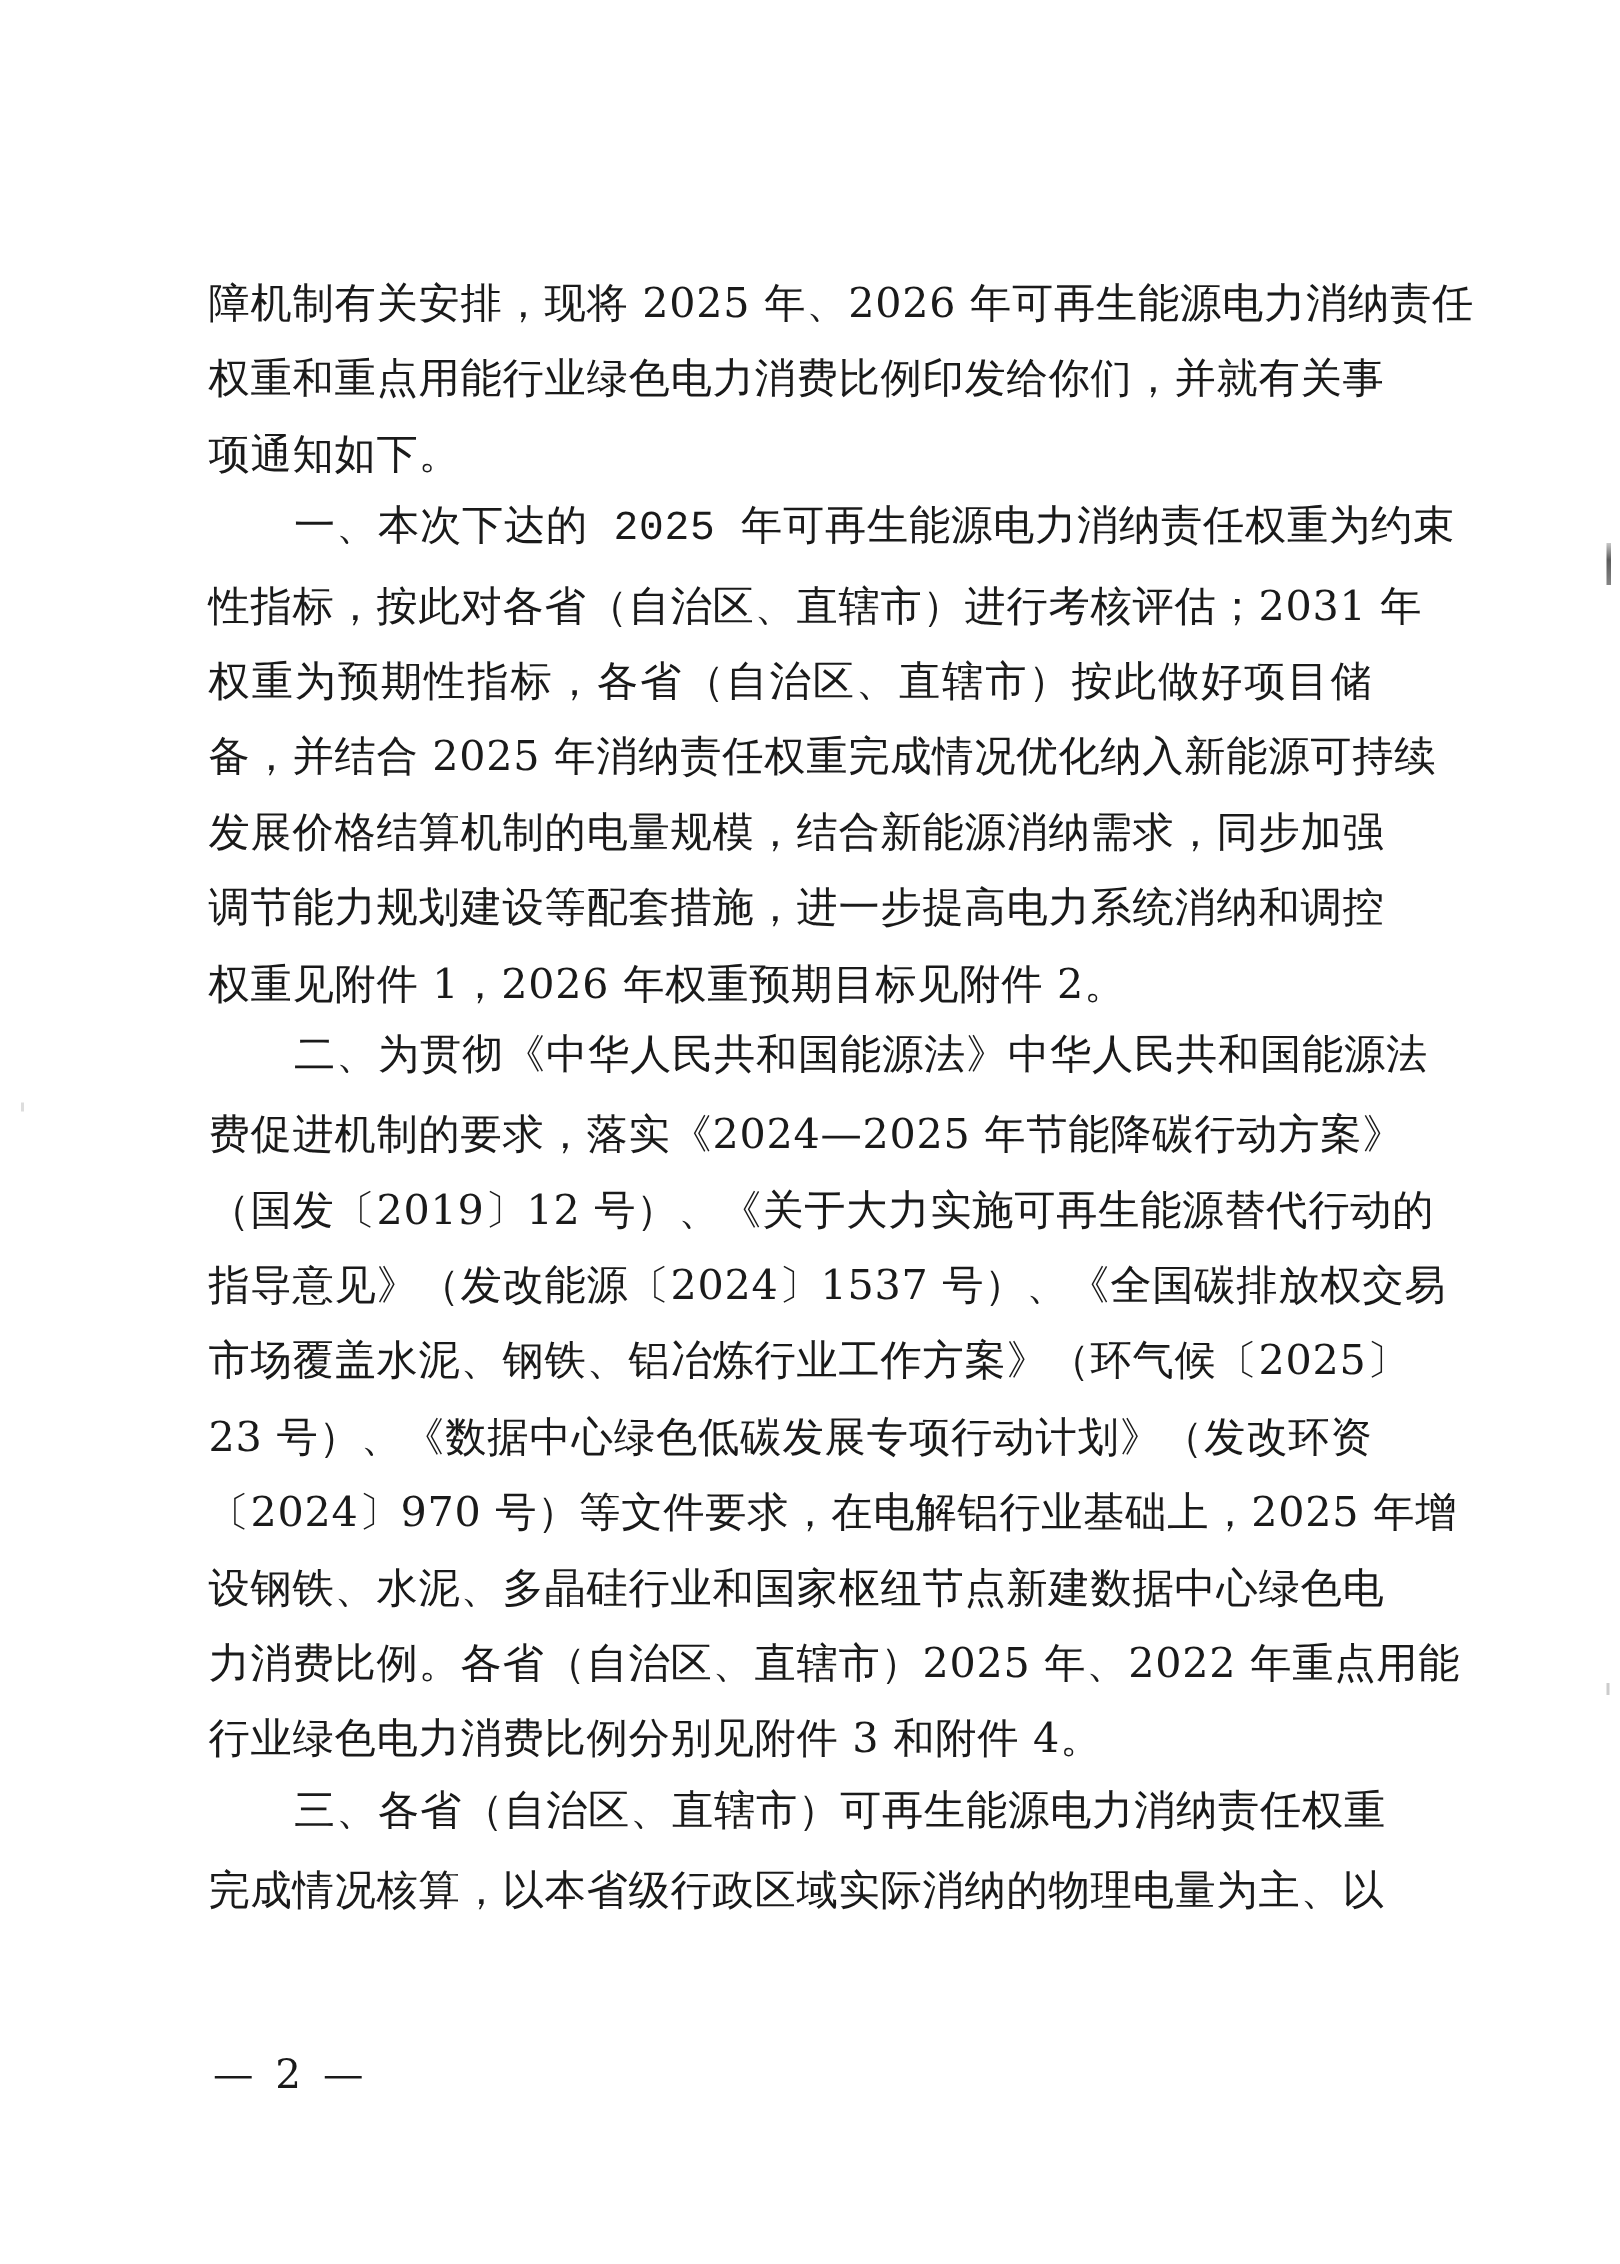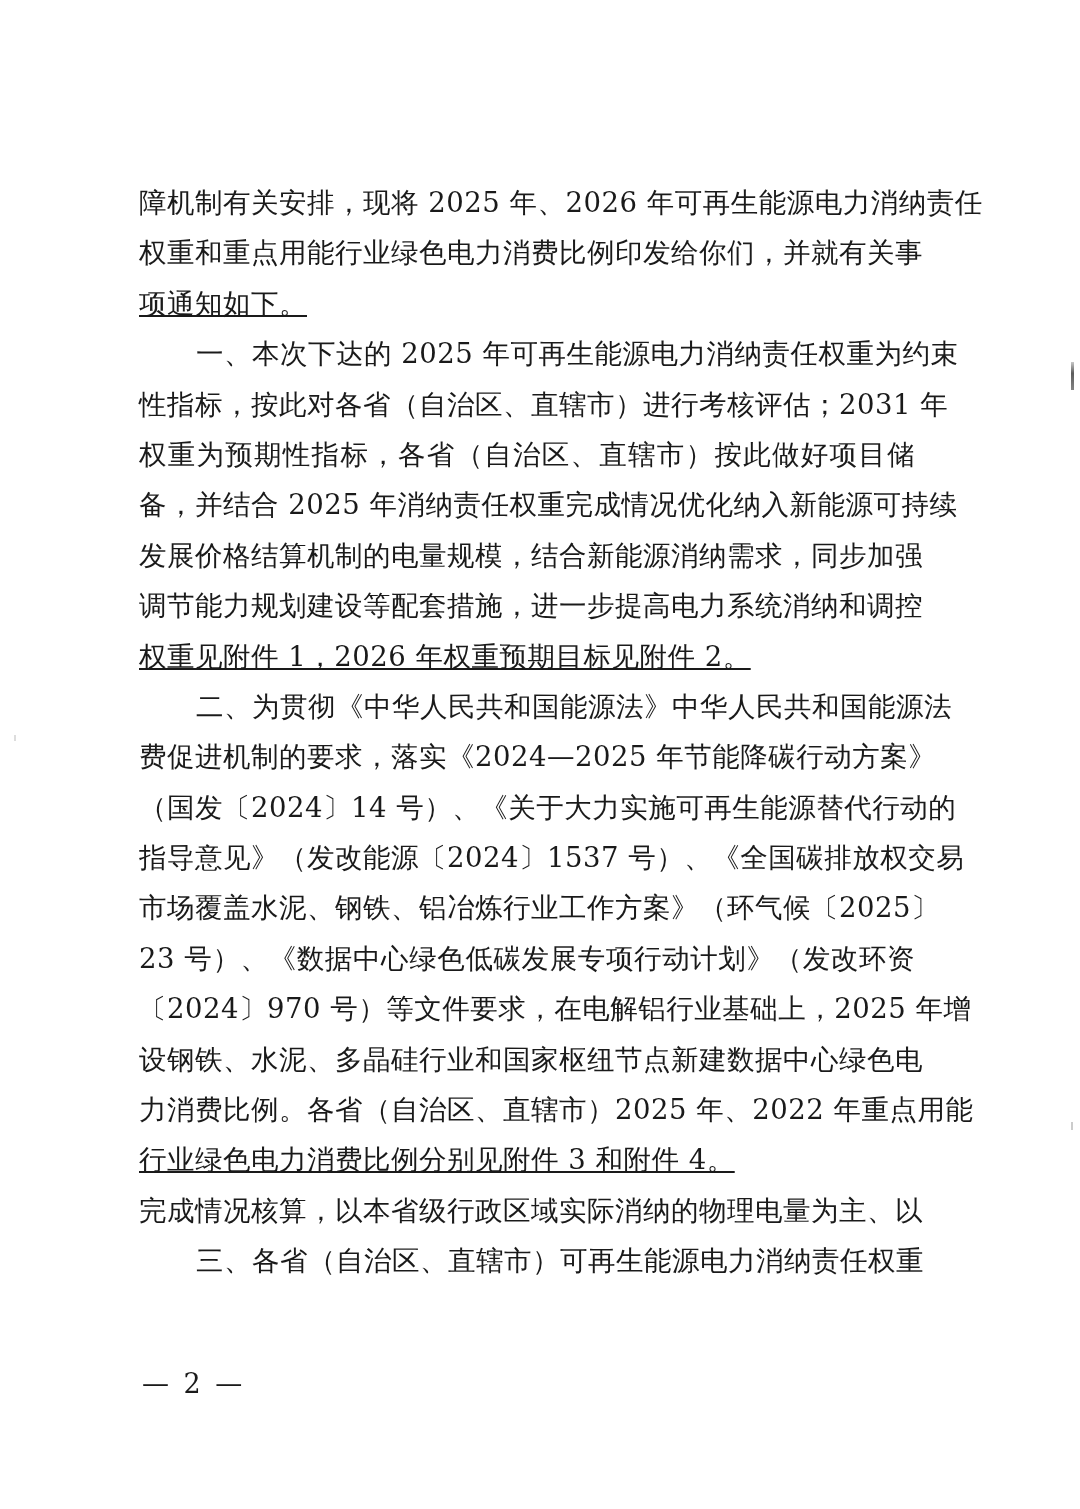--- a/index.html
+++ b/index.html
@@ -32,24 +32,24 @@
       height: 50.4px;
       line-height: 50.4px;
       font-size: 27.5px;
       white-space: nowrap;
       text-align: justify;
       text-align-last: justify;
       letter-spacing: 0.5px;
     }
     .line.last {
       text-align-last: left;
-      text-decoration: underline;
     }
     .line.indent {
       padding-left: 57px;
+      font-family: Liberation Mono, monospace;
     }
     .page-number {
       position: absolute;
       left: 142px;
       top: 1366px;
       font-size: 27px;
       line-height: 36px;
       letter-spacing: 3px;
     }
     .scan-mark {
@@ -96,33 +96,33 @@
       <div class="line">权重为预期性指标，各省（自治区、直辖市）按此做好项目储</div>
       <div class="line">备，并结合 2025 年消纳责任权重完成情况优化纳入新能源可持续</div>
       <div class="line">发展价格结算机制的电量规模，结合新能源消纳需求，同步加强</div>
       <div class="line">调节能力规划建设等配套措施，进一步提高电力系统消纳和调控</div>
       <div class="line last">权重见附件 1，2026 年权重预期目标见附件 2。</div>
     </div>
 
     <div>
       <div class="line indent">二、为贯彻《中华人民共和国能源法》中华人民共和国能源法</div>
       <div class="line">费促进机制的要求，落实《2024—2025 年节能降碳行动方案》</div>
-      <div class="line">（国发〔2024〕14 号）、《关于大力实施可再生能源替代行动的</div>
+      <div class="line">（国发〔2019〕12 号）、《关于大力实施可再生能源替代行动的</div>
       <div class="line">指导意见》（发改能源〔2024〕1537 号）、《全国碳排放权交易</div>
       <div class="line">市场覆盖水泥、钢铁、铝冶炼行业工作方案》（环气候〔2025〕</div>
       <div class="line">23 号）、《数据中心绿色低碳发展专项行动计划》（发改环资</div>
       <div class="line">〔2024〕970 号）等文件要求，在电解铝行业基础上，2025 年增</div>
       <div class="line">设钢铁、水泥、多晶硅行业和国家枢纽节点新建数据中心绿色电</div>
       <div class="line">力消费比例。各省（自治区、直辖市）2025 年、2022 年重点用能</div>
       <div class="line last">行业绿色电力消费比例分别见附件 3 和附件 4。</div>
     </div>
 
     <div>
+      <div class="line indent">三、各省（自治区、直辖市）可再生能源电力消纳责任权重</div>
       <div class="line">完成情况核算，以本省级行政区域实际消纳的物理电量为主、以</div>
-      <div class="line indent">三、各省（自治区、直辖市）可再生能源电力消纳责任权重</div>
     </div>
 
   </div>
 
   <div class="page-number">— 2 —</div>
 
   <div class="scan-mark"></div>
   <div class="scan-mark small"></div>
   <div class="scan-mark left"></div>
 </div>

